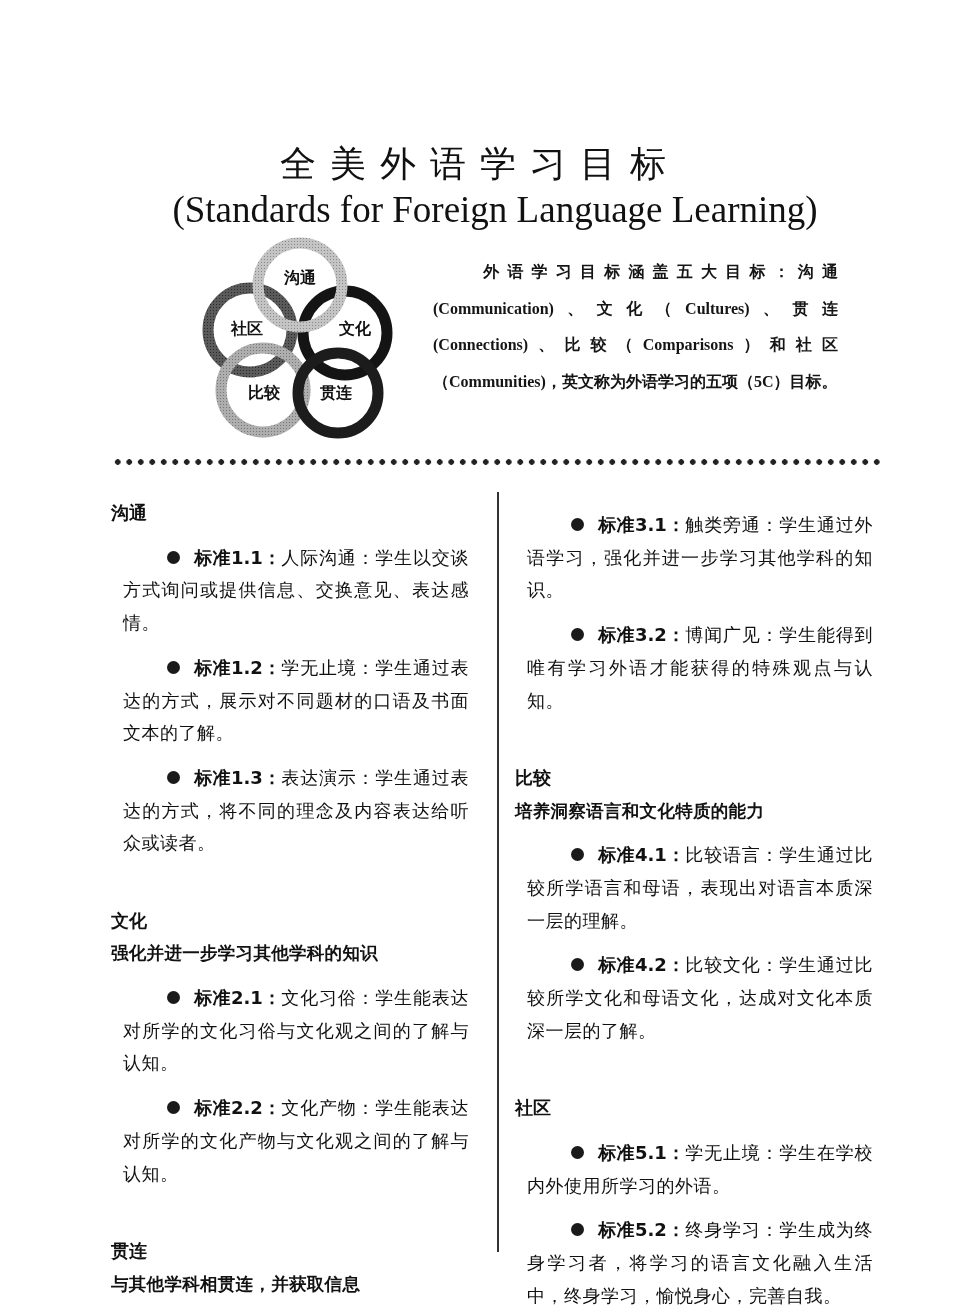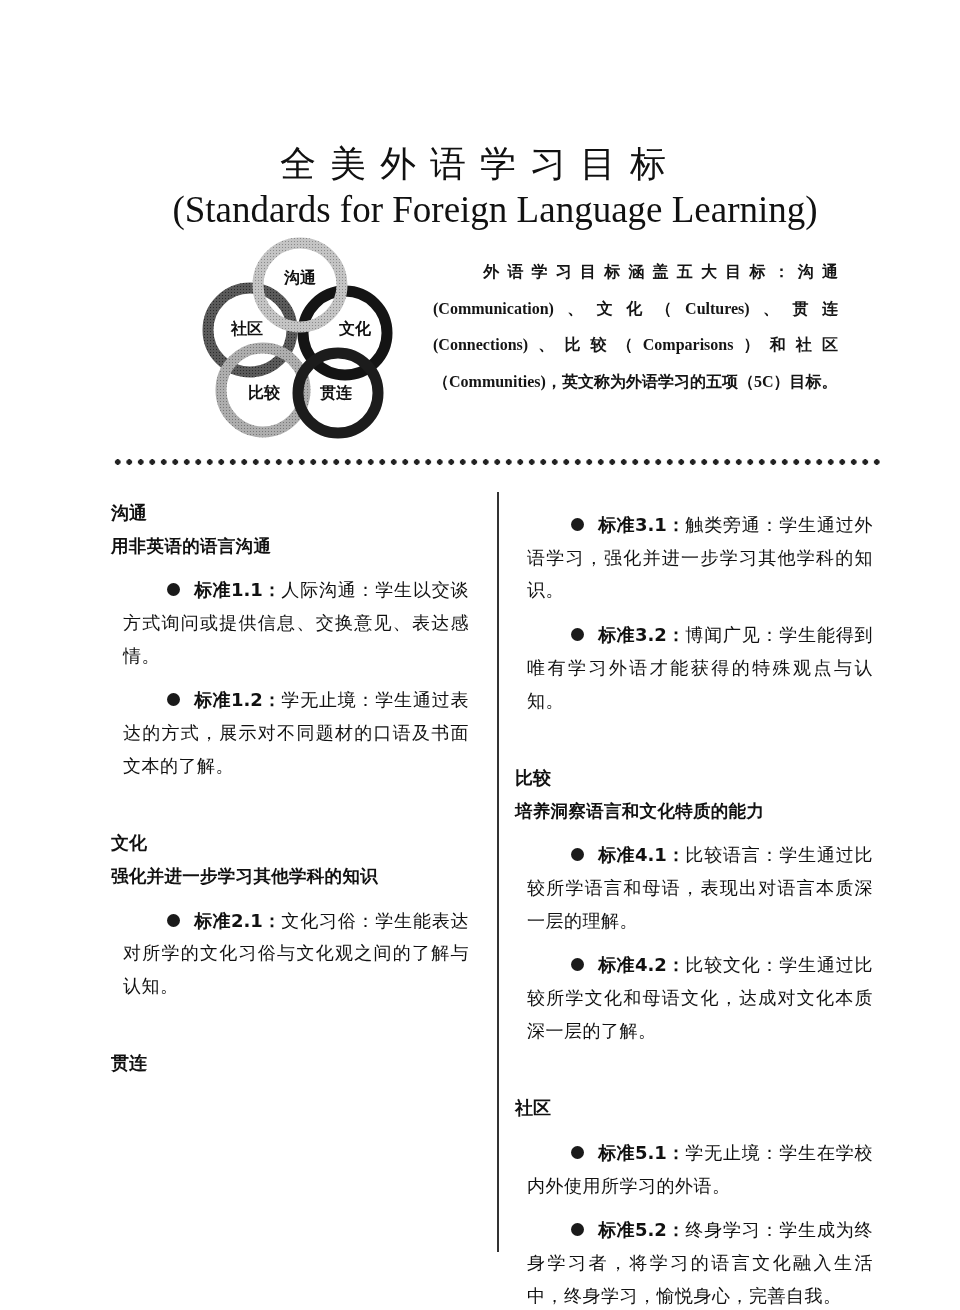--- a/index.html
+++ b/index.html
@@ -83,31 +83,33 @@
   </svg>
 </div>
 
 <div class="intro"><span class="indent"></span><span>外语学习目标涵盖五大目标：沟通(Communication)、文化（Cultures)、贯连(Connections)、比较（Comparisons）和社区（Communities)，英文称为外语学习的五项（5C）目标。</span></div>
 
 <div class="dotted"></div>
 <div class="col-divider"></div>
 
 <div class="col left">
   <div class="sec-title">沟通</div>
-  <div class="sec-sub">用非英语的语言沟通</div>
   <p class="std"><span class="bullet"></span><span class="std-label">标准1.1：</span><span class="std-name">人际沟通：</span><span>学生以交谈方式询问或提供信息、交换意见、表达感情。</span></p>
   <p class="std"><span class="bullet"></span><span class="std-label">标准1.2：</span><span class="std-name">学无止境：</span><span>学生通过表达的方式，展示对不同题材的口语及书面文本的了解。</span></p>
+  <p class="std"><span class="bullet"></span><span class="std-label">标准1.3：</span><span class="std-name">表达演示：</span><span>学生通过表达的方式，将不同的理念及内容表达给听众或读者。</span></p>
   <div class="gap"></div>
 
   <div class="sec-title">文化</div>
   <div class="sec-sub">强化并进一步学习其他学科的知识</div>
   <p class="std"><span class="bullet"></span><span class="std-label">标准2.1：</span><span class="std-name">文化习俗：</span><span>学生能表达对所学的文化习俗与文化观之间的了解与认知。</span></p>
+  <p class="std"><span class="bullet"></span><span class="std-label">标准2.2：</span><span class="std-name">文化产物：</span><span>学生能表达对所学的文化产物与文化观之间的了解与认知。</span></p>
   <div class="gap"></div>
 
   <div class="sec-title">贯连</div>
+  <div class="sec-sub">与其他学科相贯连，并获取信息</div>
 </div>
 
 <div class="col right">
   <p class="std"><span class="bullet"></span><span class="std-label">标准3.1：</span><span class="std-name">触类旁通：</span><span>学生通过外语学习，强化并进一步学习其他学科的知识。</span></p>
   <p class="std"><span class="bullet"></span><span class="std-label">标准3.2：</span><span class="std-name">博闻广见：</span><span>学生能得到唯有学习外语才能获得的特殊观点与认知。</span></p>
   <div class="gap"></div>
 
   <div class="sec-title">比较</div>
   <div class="sec-sub">培养洞察语言和文化特质的能力</div>
   <p class="std"><span class="bullet"></span><span class="std-label">标准4.1：</span><span class="std-name">比较语言：</span><span>学生通过比较所学语言和母语，表现出对语言本质深一层的理解。</span></p>

